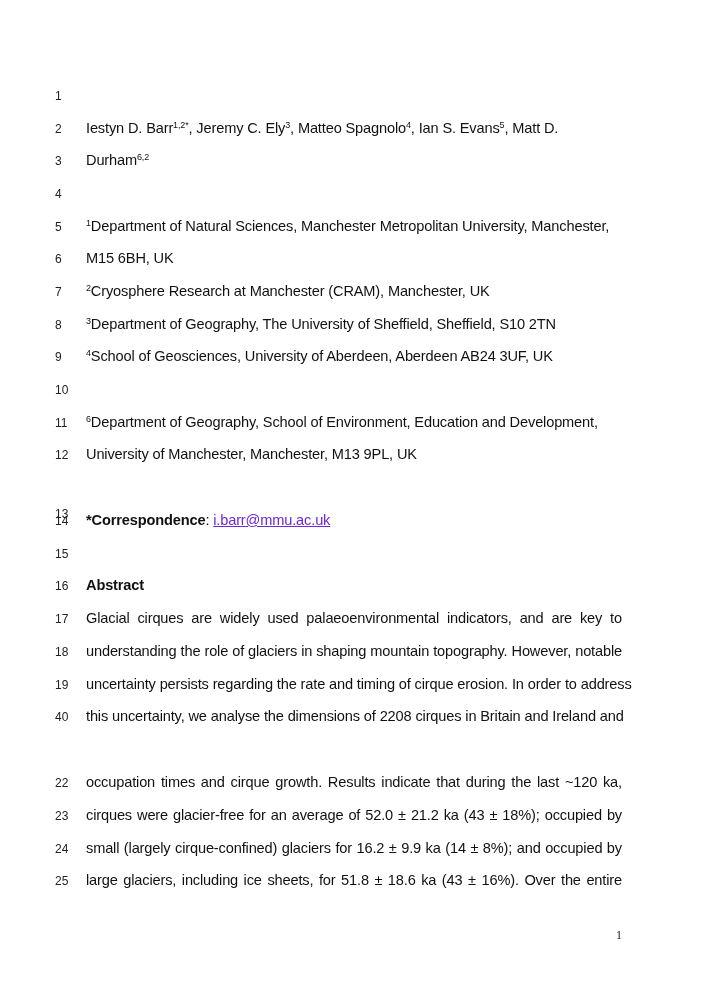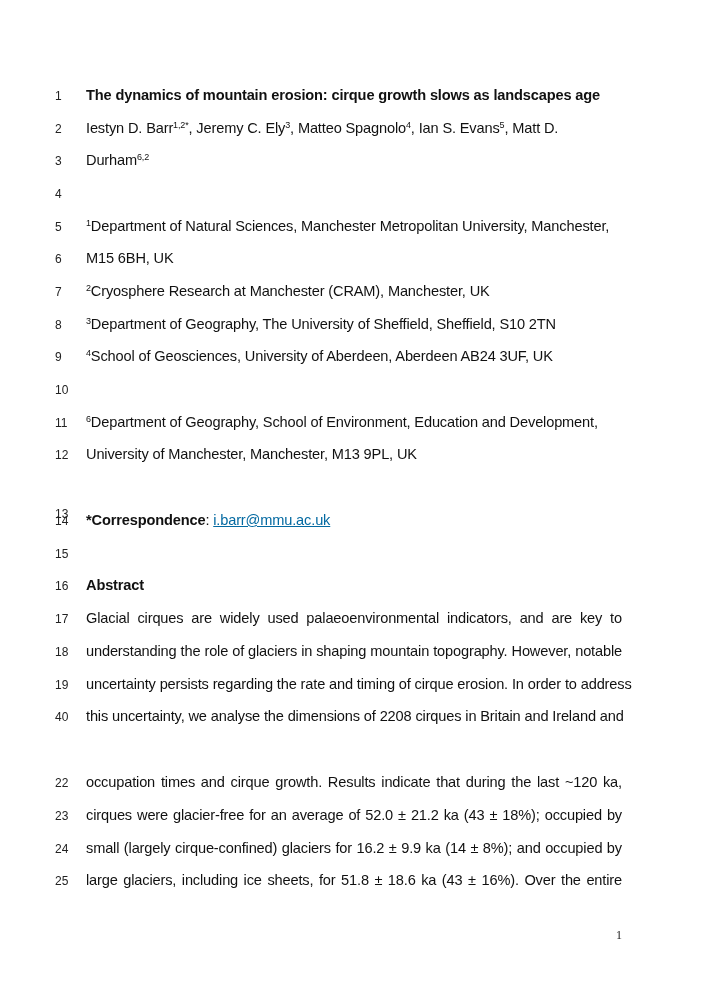--- a/index.html
+++ b/index.html
@@ -7,32 +7,31 @@
          font-family: "Liberation Sans", sans-serif; color: #111111; }
   .page { position: absolute; left: 0; top: 0; width: 707px; height: 1000px; }
   .line { position: absolute; left: 0; width: 707px; height: 20px; }
   .ln { position: absolute; left: 55px; width: 20px; font-size: 12px; color: #222;
         font-family: "Liberation Sans", sans-serif; top: 4px; }
   .txt { position: absolute; left: 86px; width: 536px; font-size: 14.6px; line-height: 20px;
          white-space: nowrap; letter-spacing: -0.15px; }
   .txt.just { text-align: justify; text-align-last: justify; }
   .bold { font-weight: bold; }
   sup { font-size: 9px; vertical-align: top; position: relative; top: -3px; margin-top: 48px; }
-  a.link { color: #0369a1; text-decoration: underline; }
+  a.link { color: #6d28d9; text-decoration: underline; }
   .pagenum { position: absolute; left: 616px; top: 928px; font-size: 12px;
              font-family: "Liberation Serif", serif; color: #222; }
 </style>
 </head>
 <body>
 
 <div class="page">
 
   <div class="line" style="top:85px">
     <span class="ln">1</span>
-    <span class="txt bold">The dynamics of mountain erosion: cirque growth slows as landscapes age</span>
   </div>
 
   <div class="line" style="top:118px">
     <span class="ln">2</span>
     <span class="txt"><span>Iestyn D. Barr</span><sup>1,2*</sup><span>, Jeremy C. Ely</span><sup>3</sup><span>, Matteo Spagnolo</span><sup>4</sup><span>, Ian S. Evans</span><sup>5</sup><span>, Matt D.</span></span>
   </div>
 
   <div class="line" style="top:150px">
     <span class="ln">3</span>
     <span class="txt"><span>Durham</span><sup>6,2</sup></span>

